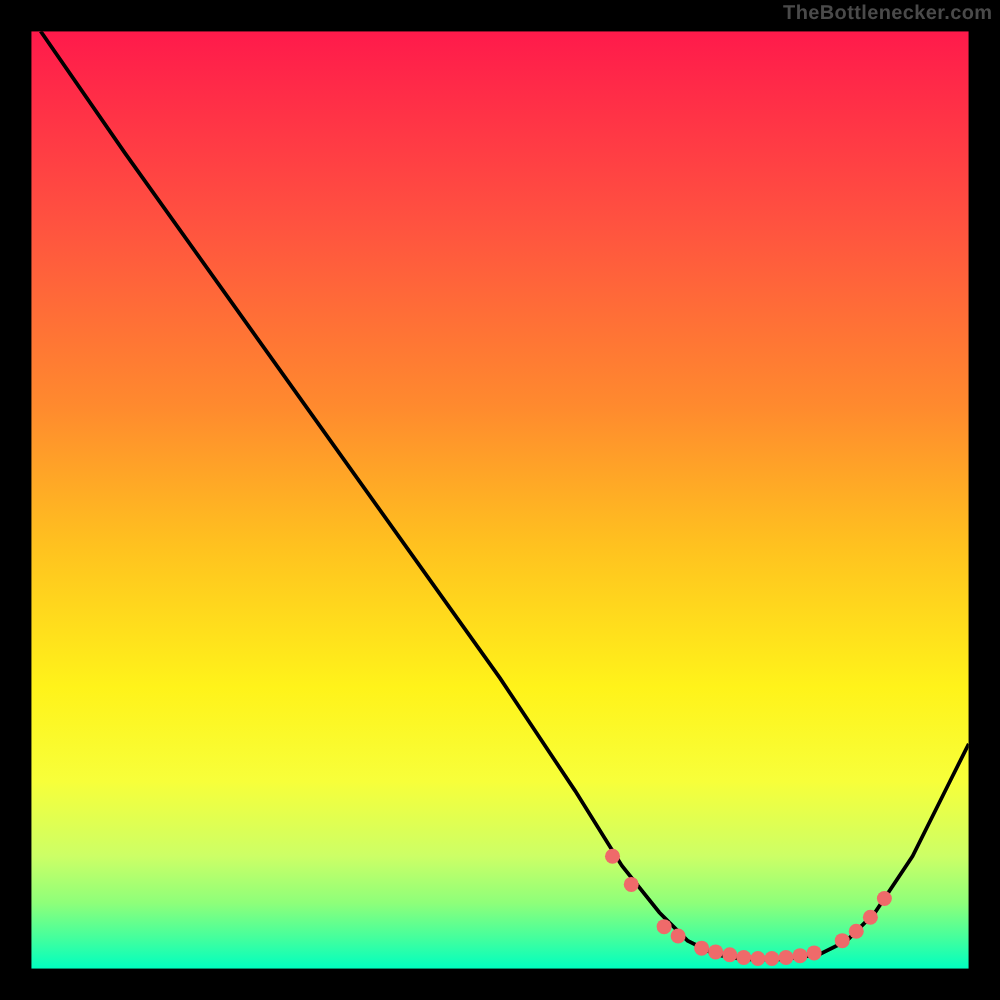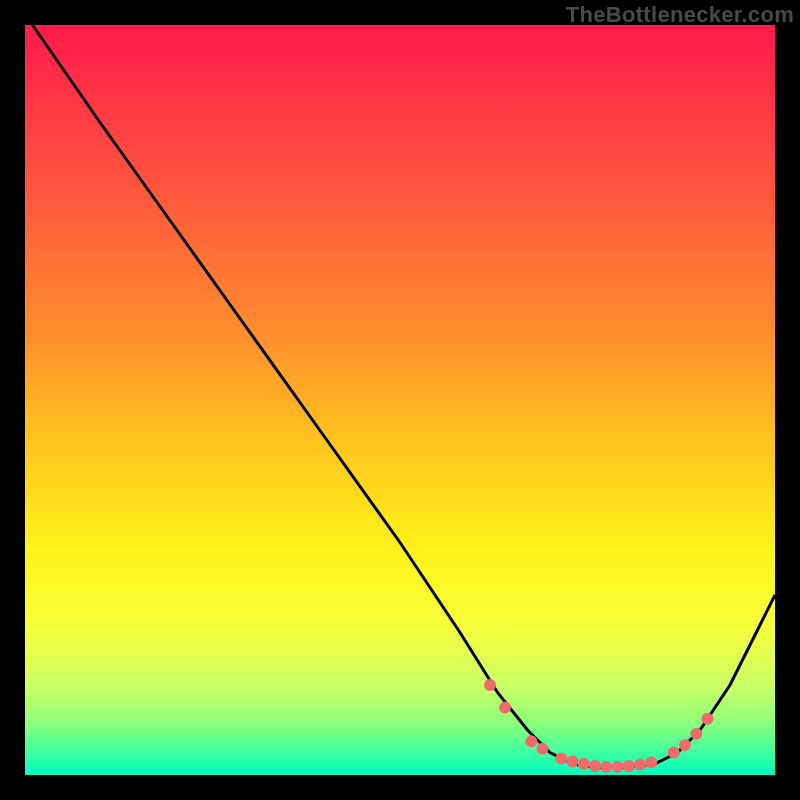--- a/index.html
+++ b/index.html
@@ -15,21 +15,21 @@
     position: relative;
     width: 800px;
     height: 800px;
     background: #000;
   }
   .watermark {
     position: absolute;
     top: 2px;
     right: 6px;
     color: #4a4a4a;
-    font-size: 22px;
+    font-size: 16px;
     font-weight: 600;
     letter-spacing: 0.3px;
   }
   .plot {
     position: absolute;
     left: 25px;
     top: 25px;
     width: 750px;
     height: 750px;
   }

